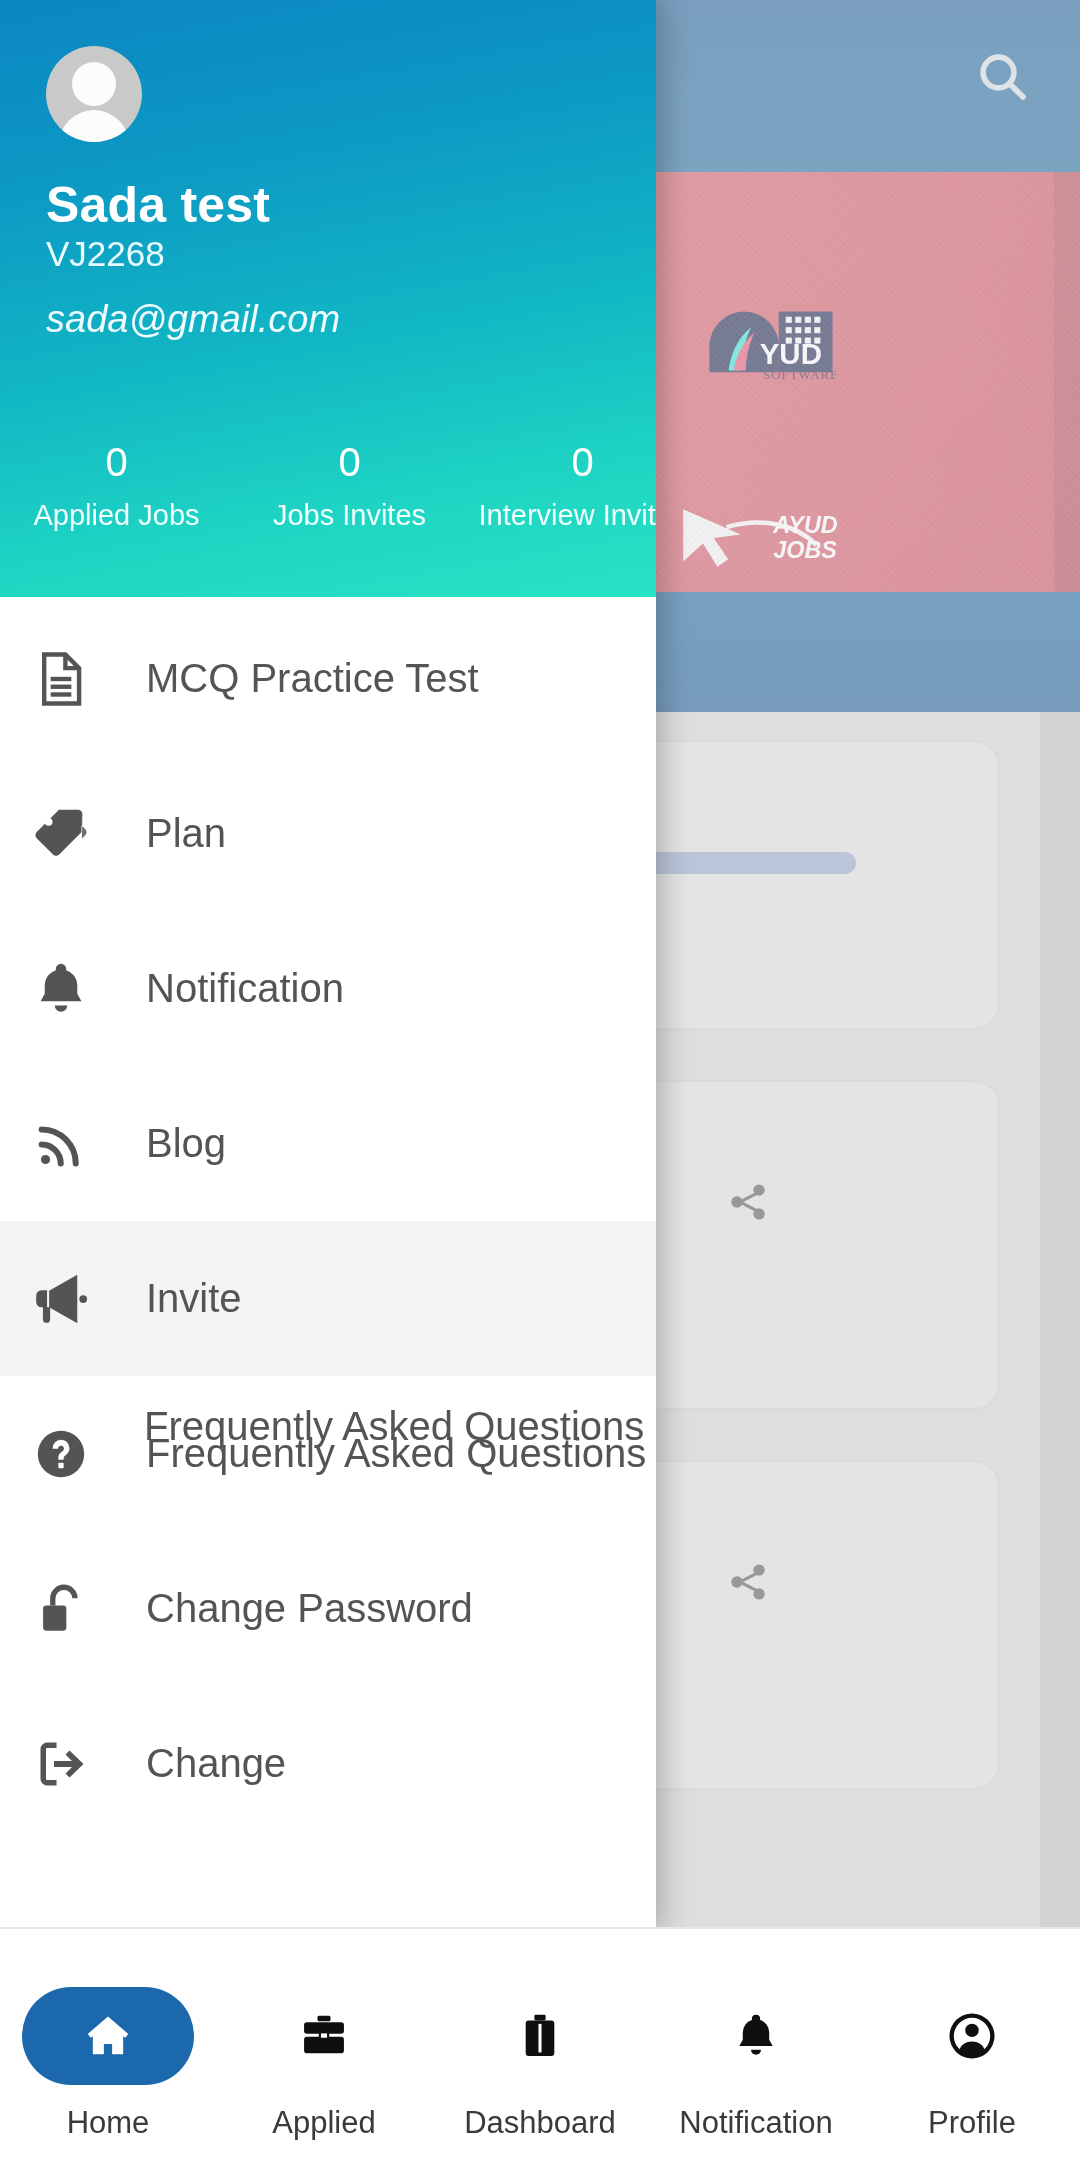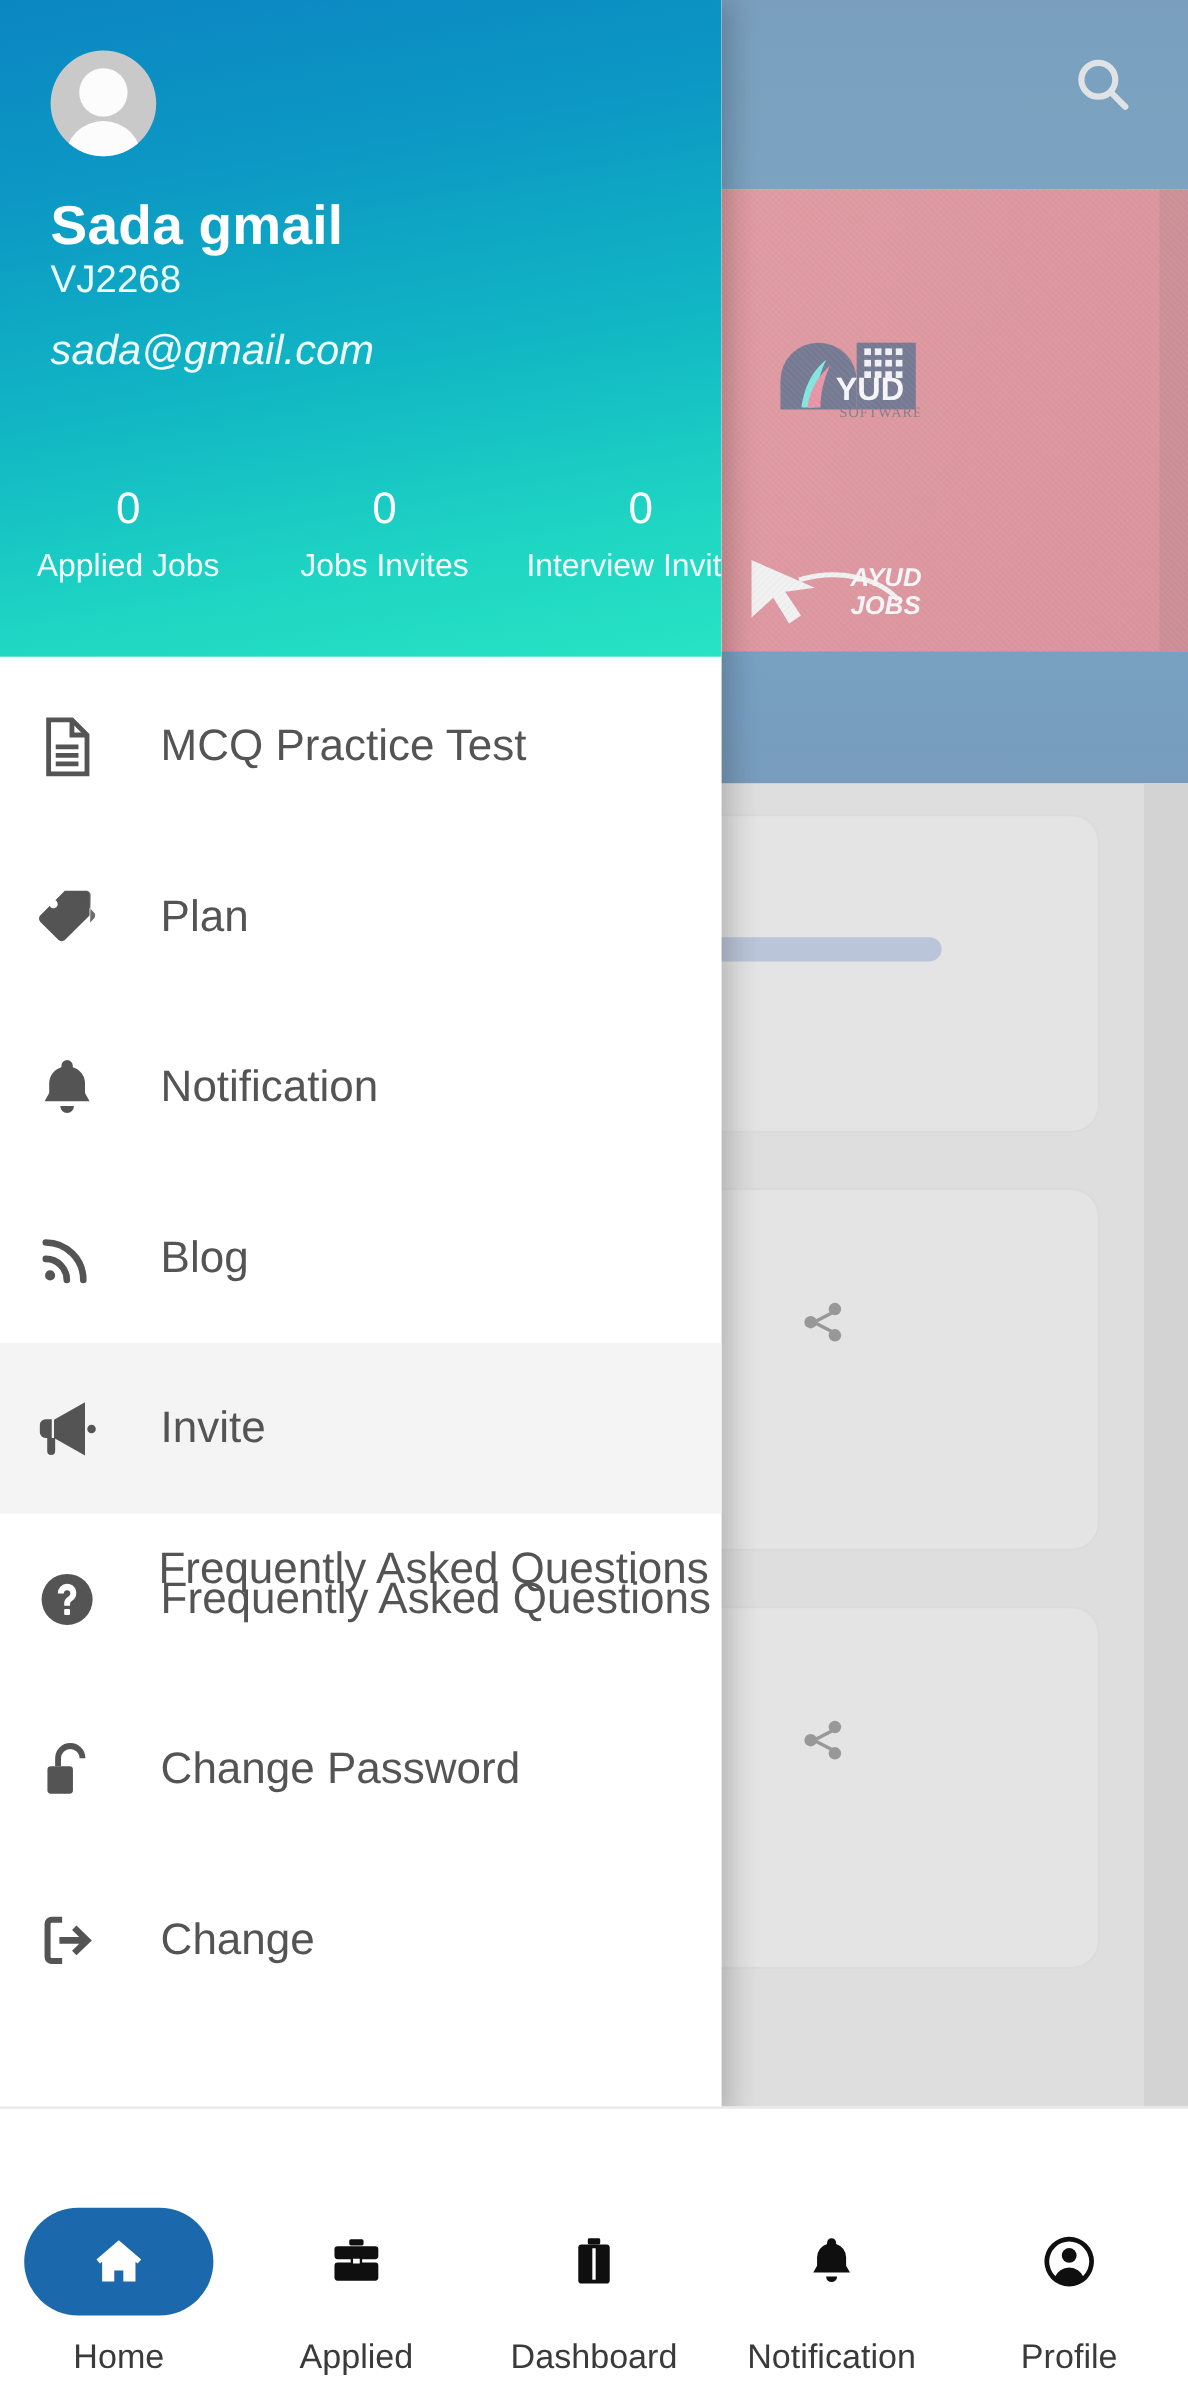--- a/index.html
+++ b/index.html
@@ -149,24 +149,24 @@
 
   
   #faq-overflow {
     position:absolute; left:144px; top:1404px;
     font-size:40px; color:#545454; white-space:nowrap;
     z-index:14;
   }
 
   
   #bottom-nav {
-    position:absolute; left:0; bottom:15px; width:1080px; height:246px;
+    position:absolute; left:0; bottom:3px; width:1080px; height:246px;
     background:#ffffff;
     border-top:2px solid #e7e7e7;
-    display:flex; align-items:flex-end;
+    display:flex; align-items:center;
     z-index:30;
   }
   .nav-item {
     width:216px; padding-top:26px;
     display:flex; flex-direction:column; align-items:center;
   }
   .nav-pill {
     width:172px; height:98px; border-radius:49px;
     display:flex; align-items:center; justify-content:center;
   }
@@ -261,21 +261,21 @@
 
 <div id="drawer">
 
   <div id="drawer-header">
 
     <div id="avatar">
       <div class="head"></div>
       <div class="body"></div>
     </div>
 
-    <div id="profile-name">Sada gmail</div>
+    <div id="profile-name">Sada test</div>
     <div id="profile-id">VJ2268</div>
     <div id="profile-email">sada@gmail.com</div>
 
     <div id="stats-row">
       <div class="stat">
         <div class="num">0</div>
         <div class="lbl">Applied Jobs</div>
       </div>
       <div class="stat">
         <div class="num">0</div>

